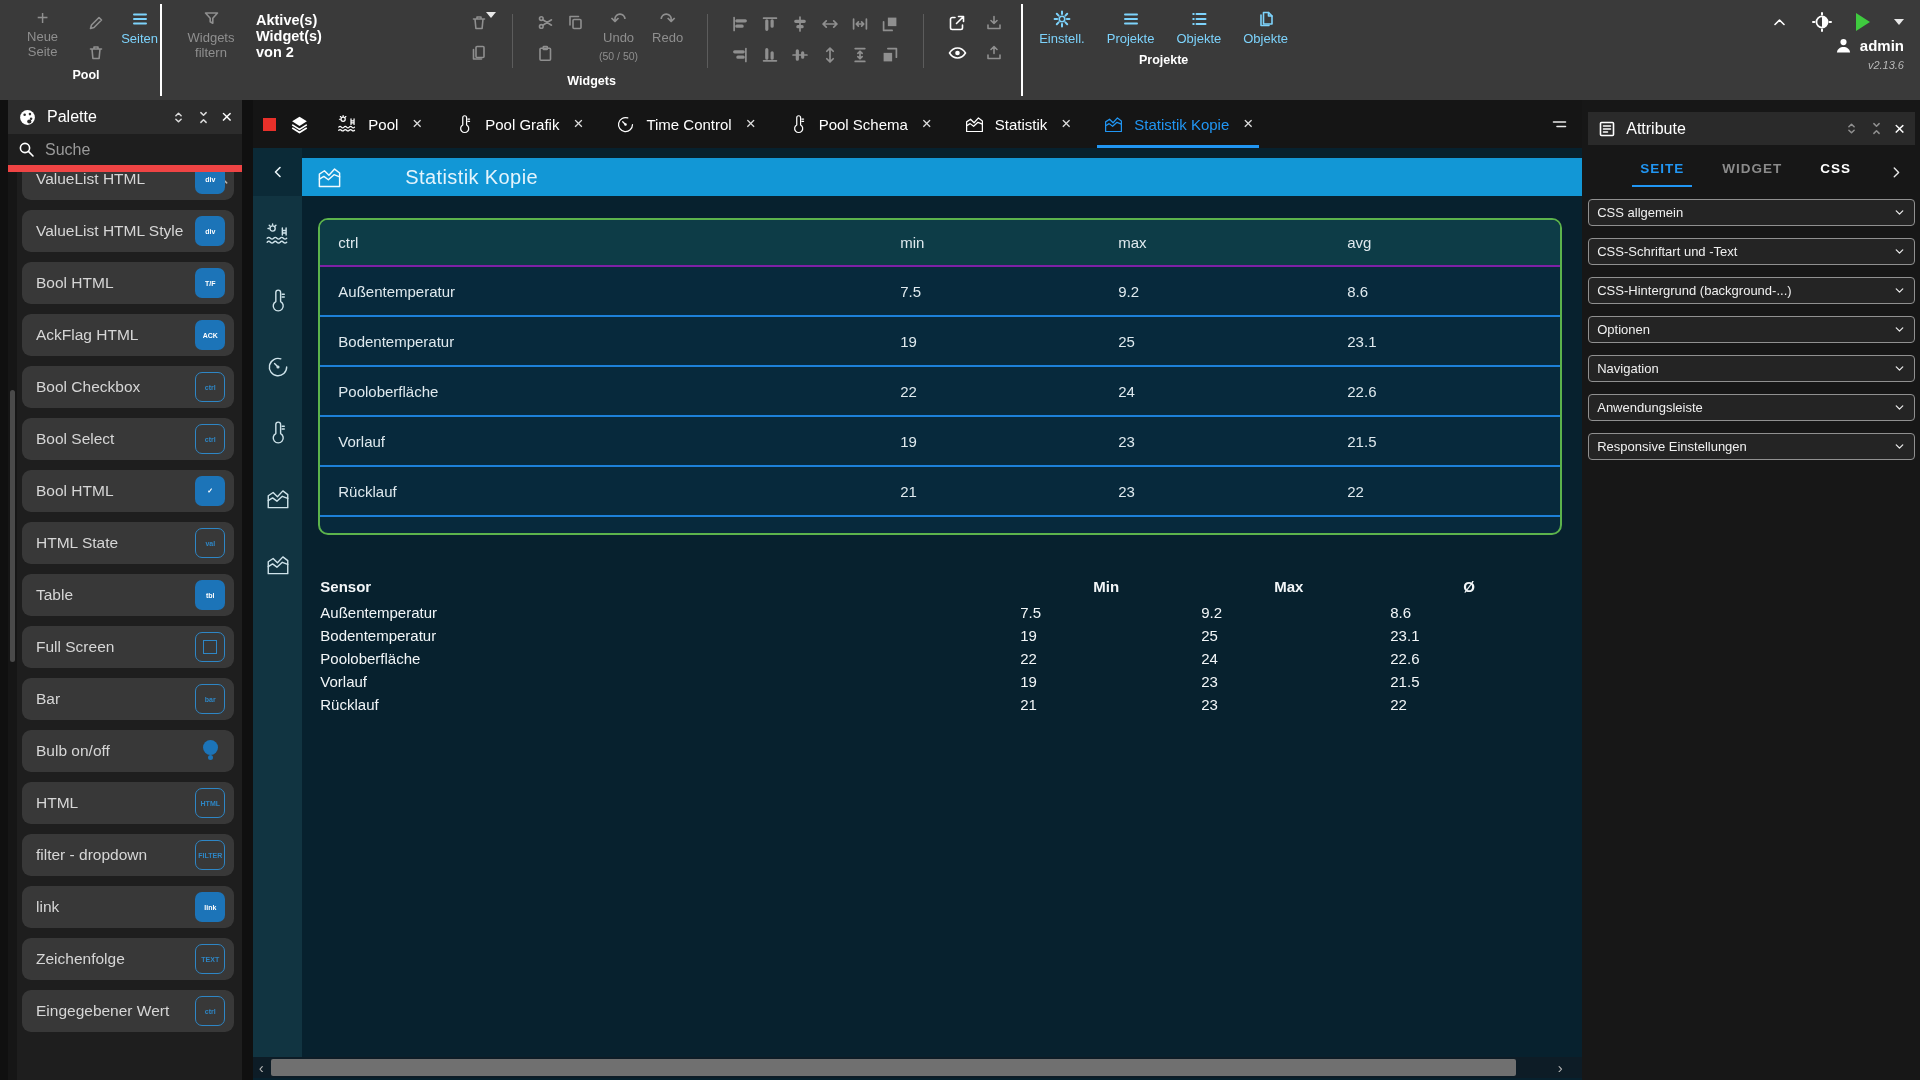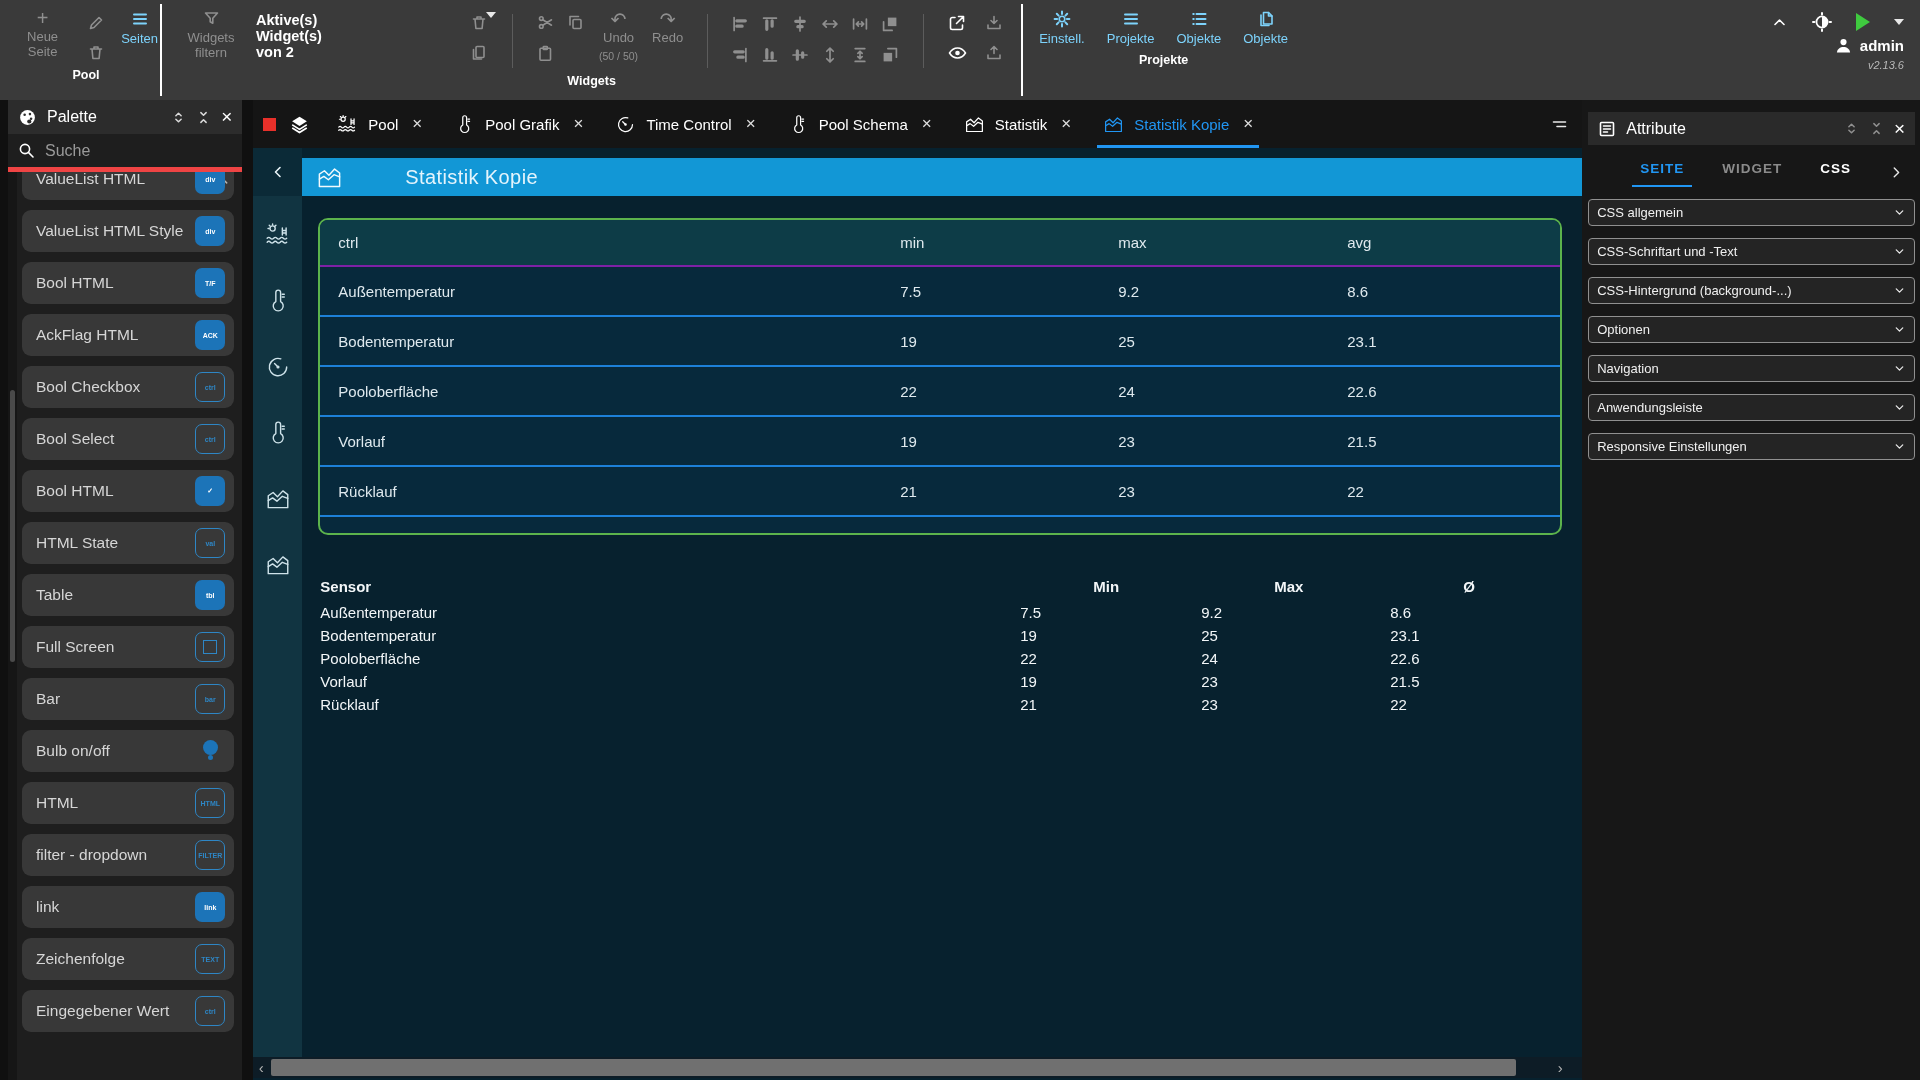--- a/index.html
+++ b/index.html
@@ -28,21 +28,21 @@
   .tright-row2{display:flex;align-items:flex-end;gap:8px;font-size:15px;font-weight:bold}
   .tver{font-size:11px;font-style:italic;color:#b9b9b9}
   .undo-cnt{font-size:10.5px}
   
   .main{display:flex;height:980px}
   
   .palette{width:238px;margin-left:8px;background:#1e1e1e;display:flex;flex-direction:column}
   .pal-head{height:34px;background:#2c2c2c;display:flex;align-items:center;gap:10px;padding:0 10px;}
   .pal-title{font-size:16px;flex:1}
   .pal-hic{color:#dadada;cursor:pointer}
-  .pal-search{height:38px;display:flex;align-items:center;gap:10px;padding:0 10px;border-bottom:5px solid #ef4444}
+  .pal-search{height:38px;display:flex;align-items:center;gap:10px;padding:0 10px;border-bottom:7px solid #ef4444}
   .pal-search input{background:transparent;border:none;outline:none;color:#ddd;font-size:16px;width:150px;font-family:inherit}
   .pal-search input::placeholder{color:#9a9a9a}
   .pal-list-wrap{flex:1;position:relative;overflow:hidden}
   .pal-track{position:absolute;left:0;top:0;bottom:0;width:9px;background:#161616}
   .pal-thumb{position:absolute;left:2px;top:24%;width:5px;height:30%;background:#4a4a4a;border-radius:3px}
   .pal-up{position:absolute;right:14px;top:4px;width:10px;height:10px;color:#b5b5b5}
   .pal-list{margin:-14px 8px 0 14px;display:flex;flex-direction:column;gap:10px;padding-top:0}
   .pitem{background:#383838;border-radius:9px;min-height:40px;display:flex;align-items:center;gap:8px;padding:6px 9px 6px 14px;cursor:grab}
   .pitem-label{flex:1;font-size:15.5px;color:#d6d6d6;line-height:1.25}
   .pic{width:30px;height:30px;border-radius:7px;display:flex;align-items:center;justify-content:center;font-size:7px;font-weight:bold;flex:0 0 auto;position:relative}

